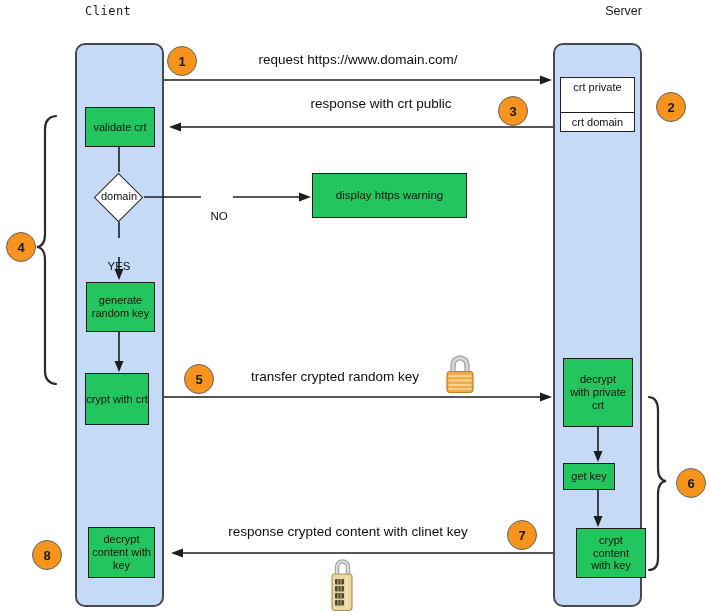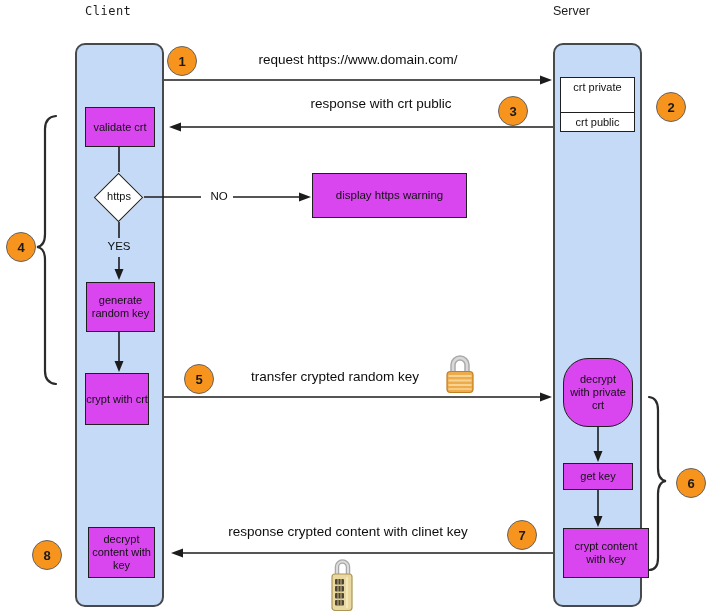--- a/index.html
+++ b/index.html
@@ -1,48 +1,48 @@
 <!DOCTYPE html>
 <html><head>
 <meta charset="utf-8">
 <style>
   html,body{margin:0;padding:0;background:#fff;}
   #stage{position:relative;width:710px;height:612px;background:#ffffff;
          font-family:"Liberation Sans",sans-serif;color:#111;overflow:hidden;}
   .lane{position:absolute;background:#c5daf7;border:2px solid #46494d;border-radius:10px;box-sizing:border-box;}
   .lane-label{position:absolute;font-size:12px;color:#1b1b1b;text-align:right;}
   .mono{font-family:"DejaVu Sans Mono",monospace;letter-spacing:0.5px;}
-  .node{position:absolute;background:#d946ef;border:1.6px solid #1f1f1f;box-sizing:border-box;
+  .node{position:absolute;background:#22c55e;border:1.6px solid #1f1f1f;box-sizing:border-box;
         display:flex;align-items:center;justify-content:center;text-align:center;
         font-size:11px;line-height:1.18;}
   .pairbox{position:absolute;background:#fff;border:1.8px solid #1f1f1f;box-sizing:border-box;
            display:flex;flex-direction:column;gap:16px;}
   .paircell{flex:1;display:flex;align-items:center;justify-content:center;font-size:11px;}
   .paircell + .paircell{border-top:1.5px solid #1f1f1f;}
   .diamond{position:absolute;left:101px;top:180px;width:35px;height:35px;background:#fff;
            border:1.5px solid #1f1f1f;transform:rotate(45deg);box-sizing:border-box;}
   .diamond-label{position:absolute;left:95px;top:190px;width:48px;text-align:center;font-size:11px;}
   .step{position:absolute;width:30px;height:30px;border-radius:50%;background:#f7941e;
         border:1.5px solid #636363;box-sizing:border-box;display:flex;align-items:center;
         justify-content:center;font-size:13px;font-weight:600;color:#1a1a1a;}
   .msg{position:absolute;width:300px;text-align:center;font-size:13.5px;color:#0d0d0d;}
-  .flowlabel{position:absolute;font-size:11.5px;color:#0d0d0d;}
+  .flowlabel{position:absolute;font-size:11.5px;color:#0d0d0d;margin-top:20px;}
   svg.overlay{position:absolute;left:0;top:0;pointer-events:none;}
   .icon-abs{position:absolute;}
 </style>
 </head>
 <body>
 
 <div id="stage">
 
   <div class="lane" style="left:75px;top:43px;width:89px;height:564px;"></div>
   <div class="lane" style="left:553px;top:43px;width:89px;height:564px;"></div>
 
   <div class="lane-label mono" style="left:85px;top:4px;">Client</div>
-  <div class="lane-label" style="left:553px;top:4px;width:89px;text-align:left;font-size:12.5px;">Server</div>
+  <div class="lane-label" style="left:553px;top:4px;width:89px;text-align:right;font-size:12.5px;">Server</div>
 
   <svg class="overlay" width="710" height="612" viewBox="0 0 710 612">
     <g stroke="#1c1c1c" stroke-width="1.6" fill="#1c1c1c">
 
       <g>
         <line x1="164" y1="80" x2="541" y2="80"></line>
         <polygon points="552,80 540,75.5 540,84.5" stroke="none"></polygon>
       </g>
 
       <g>
@@ -89,34 +89,34 @@
         <polygon points="171,553 183,548.5 183,557.5" stroke="none"></polygon>
       </g>
     </g>
 
     <path d="M56,116 Q45,117 45,129 L45,234 Q45,246 37,247 Q45,248 45,260 L45,371 Q45,383 56,384" fill="none" stroke="#2b2b2b" stroke-width="2.2" stroke-linecap="round"></path>
     <path d="M649,397 Q658,398 658,410 L658,468 Q658,480 666,481 Q658,482 658,494 L658,558 Q658,570 649,570" fill="none" stroke="#2b2b2b" stroke-width="2.2" stroke-linecap="round"></path>
   </svg>
 
   <div class="node" style="left:85px;top:107px;width:70px;height:40px;">validate crt</div>
   <div class="diamond"></div>
-  <div class="diamond-label">https</div>
+  <div class="diamond-label">domain</div>
   <div class="node" style="left:86px;top:282px;width:69px;height:50px;">generate random key</div>
   <div class="node" style="left:85px;top:373px;width:64px;height:52px;">crypt with crt</div>
   <div class="node" style="left:88px;top:527px;width:67px;height:51px;">decrypt content with key</div>
 
   <div class="node" style="left:312px;top:173px;width:155px;height:45px;font-size:11.5px;">display https warning</div>
 
   <div class="pairbox" style="left:560px;top:77px;width:75px;height:55px;">
     <div class="paircell">crt private</div>
-    <div class="paircell">crt public</div>
+    <div class="paircell">crt domain</div>
   </div>
-  <div class="node" style="left:563px;top:358px;width:70px;height:69px;padding:16px 6px;border-radius:25px;">decrypt with private crt</div>
-  <div class="node" style="left:563px;top:463px;width:70px;height:27px;">get key</div>
-  <div class="node" style="left:563px;top:528px;width:86px;height:50px;padding:18px 6px;">crypt content with key</div>
+  <div class="node" style="left:563px;top:358px;width:70px;height:69px;padding:16px 6px;">decrypt with private crt</div>
+  <div class="node" style="left:563px;top:463px;width:52px;height:27px;">get key</div>
+  <div class="node" style="left:576px;top:528px;width:70px;height:50px;padding:18px 6px;">crypt content with key</div>
 
   <div class="msg" style="left:208px;top:52px;">request https://www.domain.com/</div>
   <div class="msg" style="left:231px;top:96px;">response with crt public</div>
   <div class="flowlabel" style="left:204px;top:190px;width:30px;text-align:center;">NO</div>
   <div class="flowlabel" style="left:102px;top:240px;width:34px;text-align:center;">YES</div>
   <div class="msg" style="left:185px;top:369px;">transfer crypted random key</div>
   <div class="msg" style="left:198px;top:524px;">response crypted content with clinet key</div>
 
   <div class="step" style="left:167px;top:46px;">1</div>
   <div class="step" style="left:656px;top:92px;">2</div>

